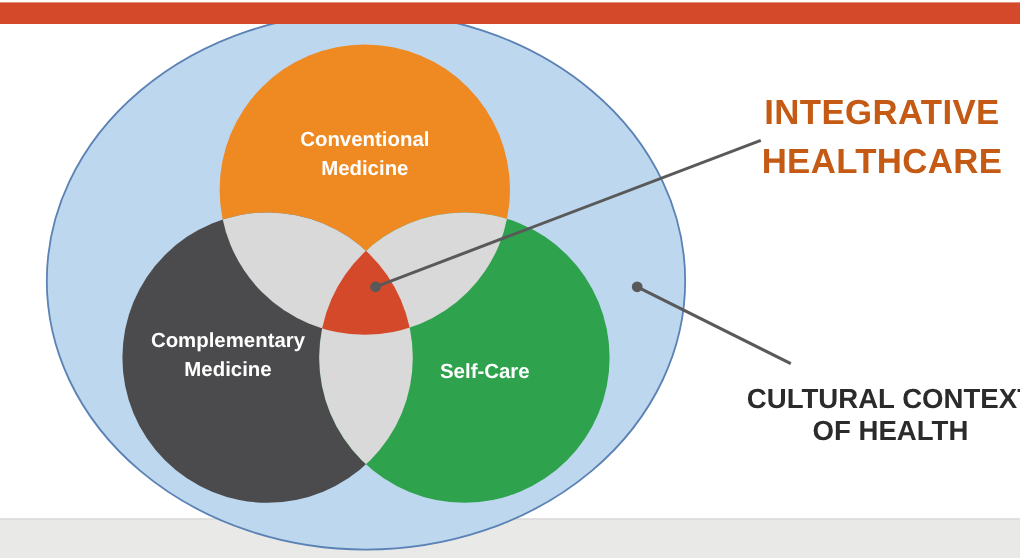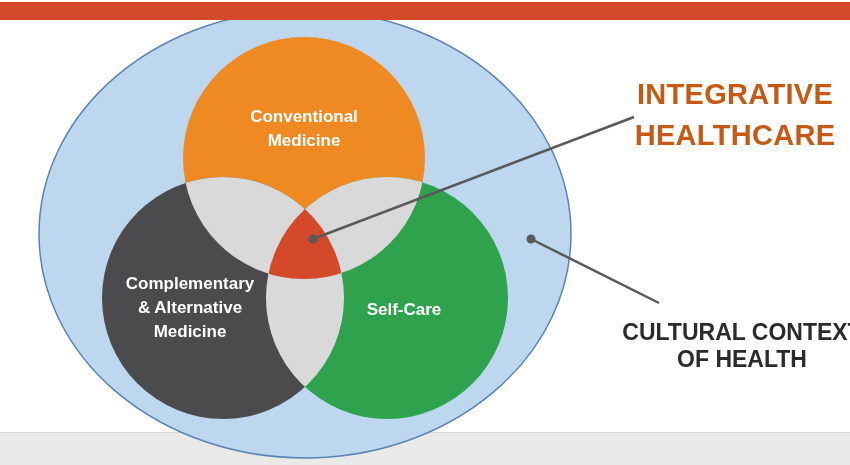--- a/index.html
+++ b/index.html
@@ -75,21 +75,20 @@
   <circle cx="531" cy="239" r="4.5" fill="#595959"></circle>
 </svg>
 
 <div class="label circle-label lbl-conventional">
   <div>Conventional</div>
   <div>Medicine</div>
 </div>
 
 <div class="label circle-label lbl-cam">
   <div>Complementary</div>
-  <div>&amp; Alternative</div>
   <div>Medicine</div>
 </div>
 
 <div class="label circle-label lbl-selfcare">
   <div>Self-Care</div>
 </div>
 
 <div class="label lbl-integrative">
   <div>INTEGRATIVE</div>
   <div>HEALTHCARE</div>

